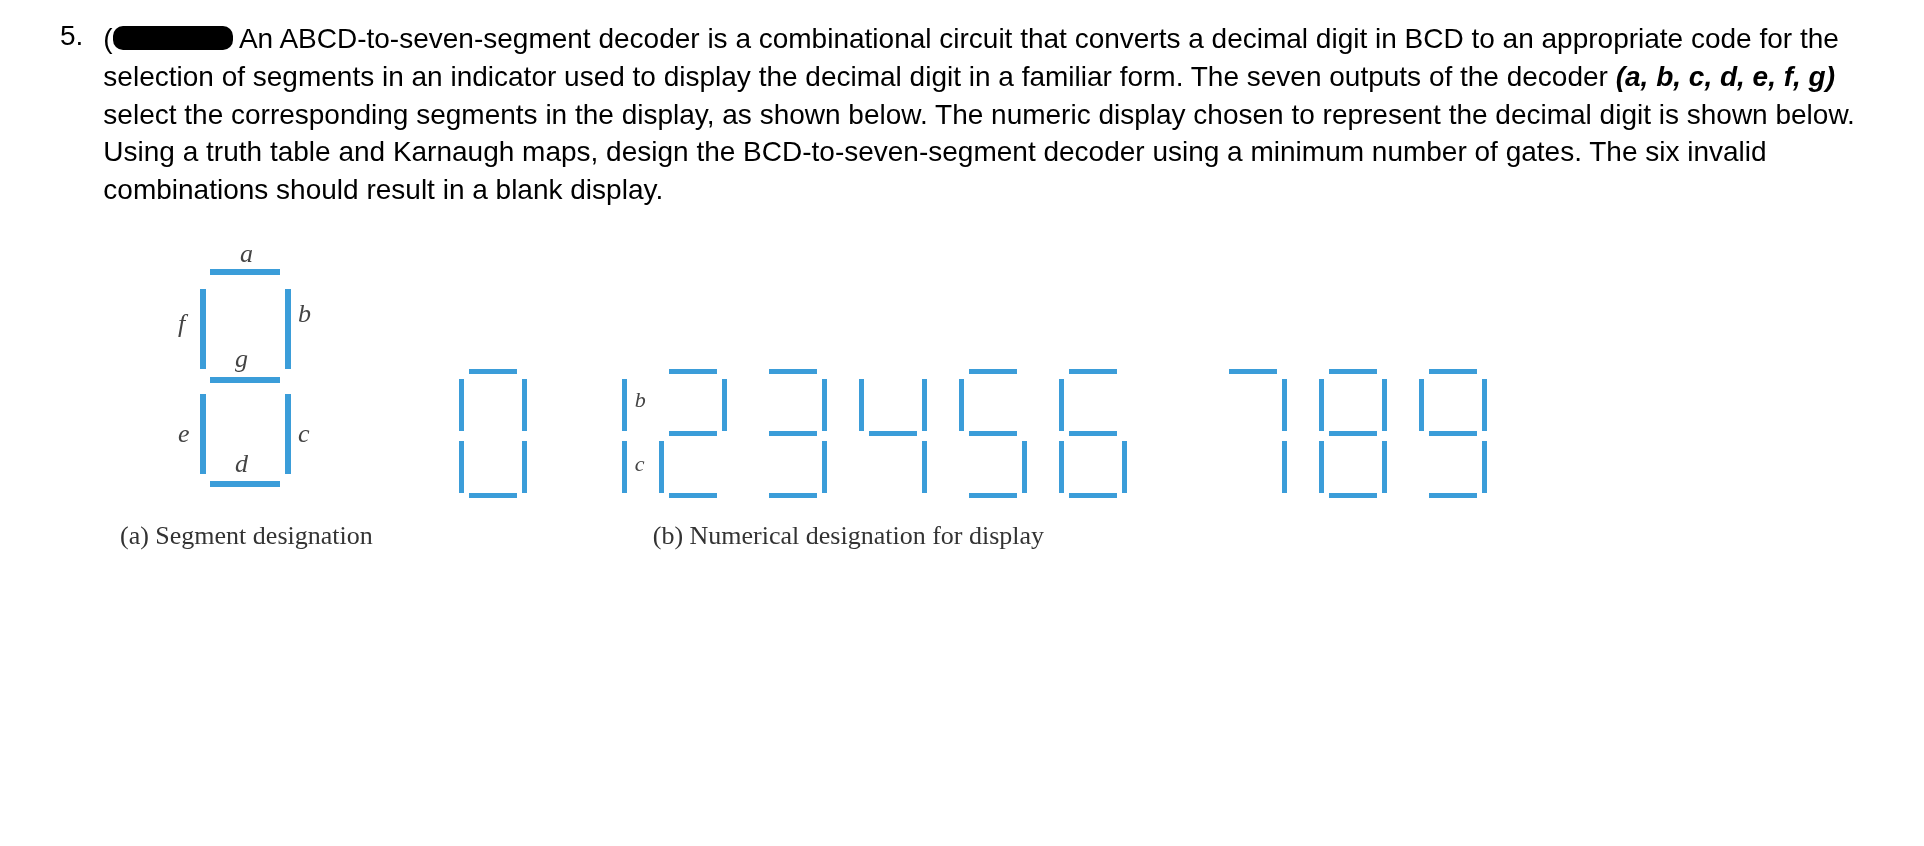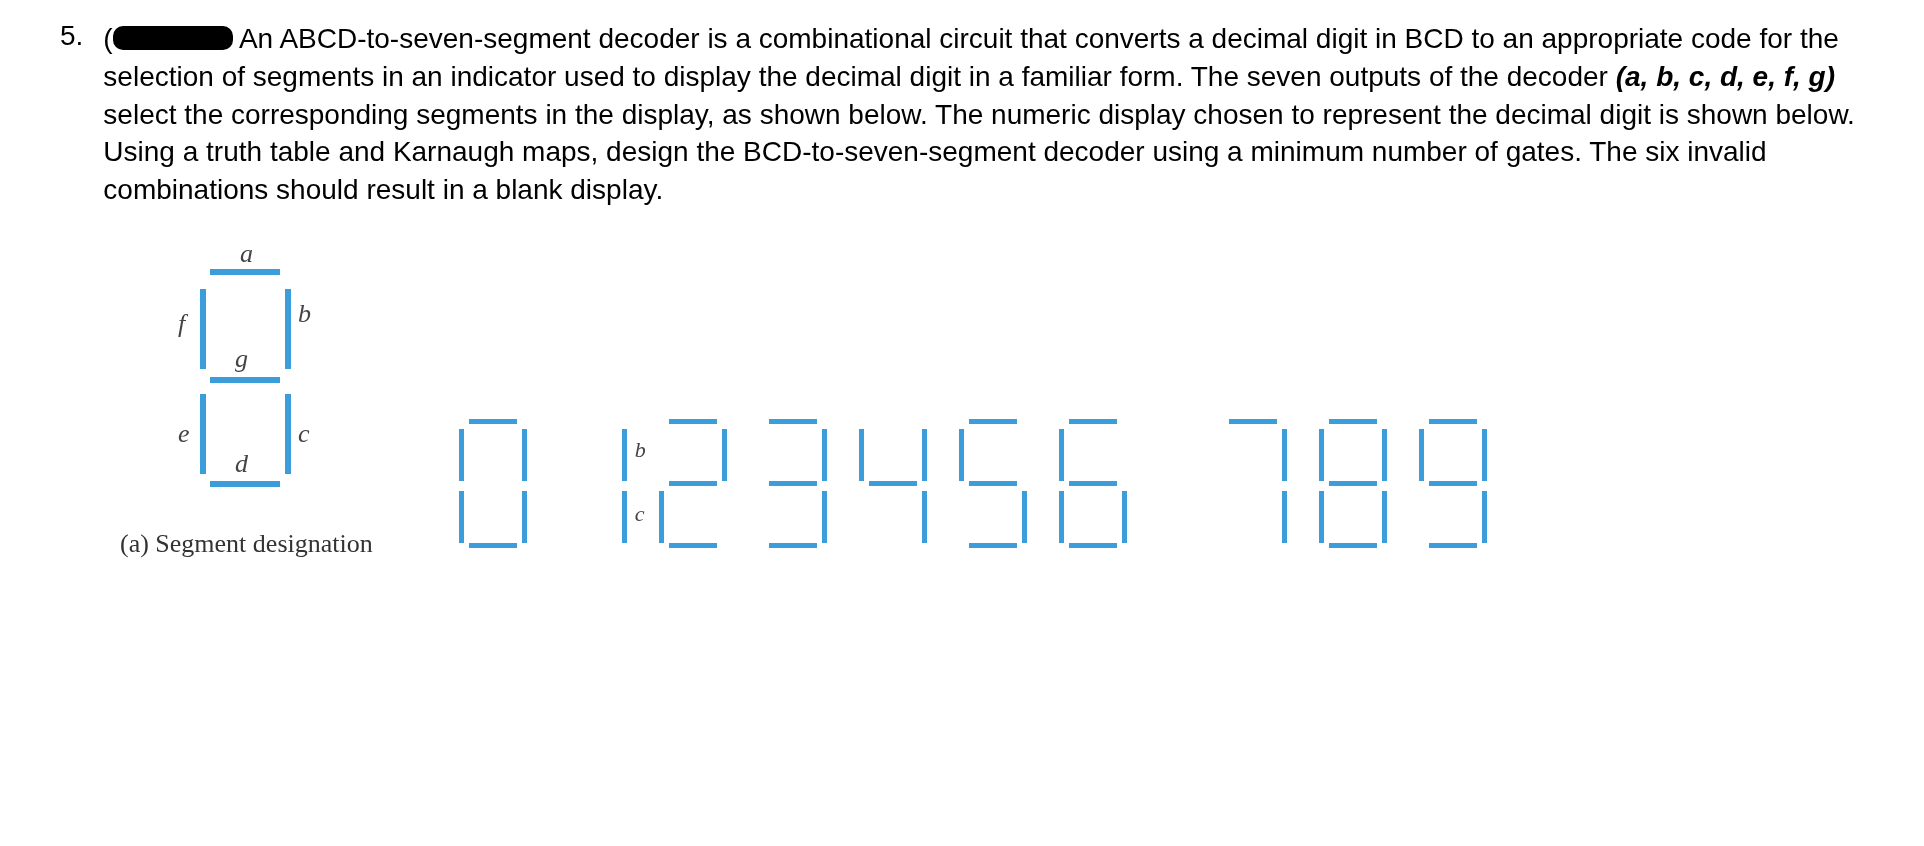--- a/index.html
+++ b/index.html
@@ -49,21 +49,21 @@
       text-align: left;
     }
     .figure-b {
       text-align: left;
       flex: 1;
     }
     .caption {
       font-family: "Times New Roman", serif;
       font-size: 26px;
       color: #333;
-      margin-top: 20px;
+      margin-top: 12px;
     }
     .figure-caption-b {
       padding-left: 200px;
     }
     
     .seg-display-a {
       position: relative;
       width: 200px;
       height: 260px;
       margin-left: 30px;
@@ -229,14 +229,15 @@
         </div>
         <div class="digit">
           <div class="d-seg horiz a"></div>
           <div class="d-seg vert b"></div>
           <div class="d-seg vert c"></div>
           <div class="d-seg horiz d"></div>
           <div class="d-seg vert f"></div>
           <div class="d-seg horiz g"></div>
         </div>
       </div>
+    <div class="caption figure-caption-b">(b) Numerical designation for display</div>
   </div>
 </div>
 
 </body></html>

